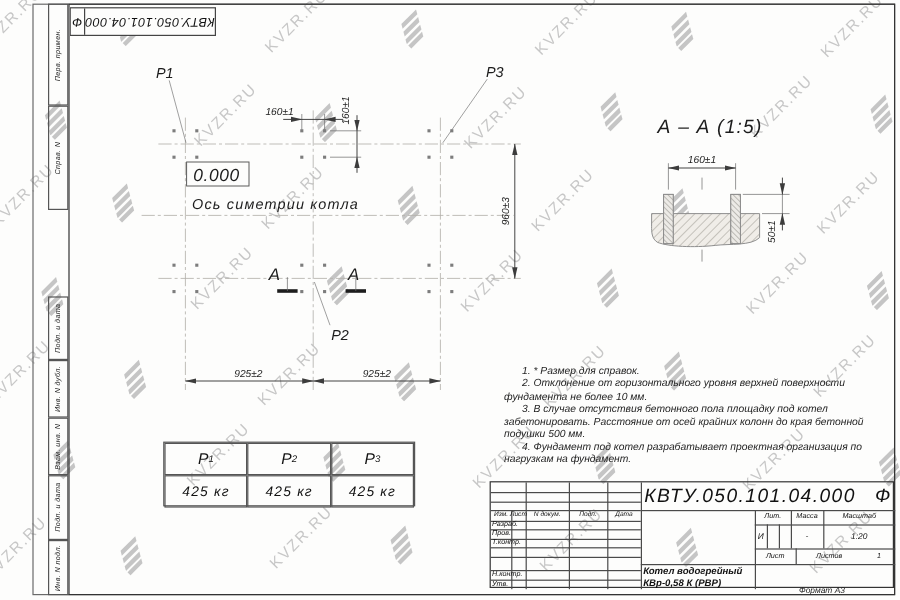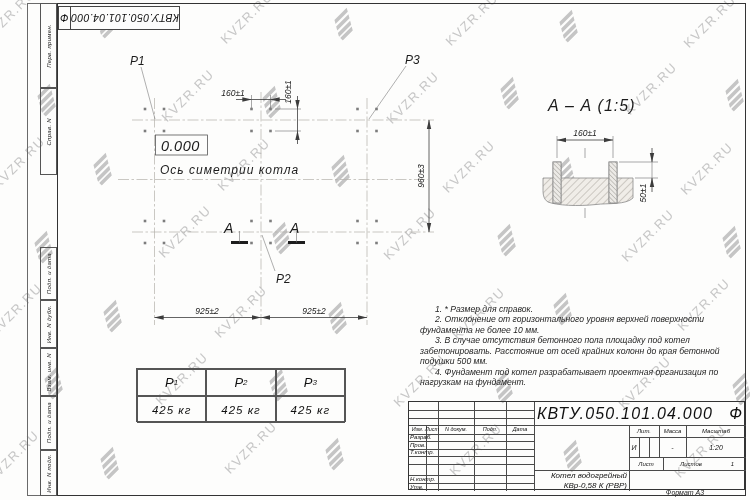--- a/index.html
+++ b/index.html
@@ -69,21 +69,21 @@
   .tb { position:absolute; left:408px; top:401px; width:337px; height:89px;
         border:1.4px solid #333; background:transparent; font-style:italic; color:#111; }
   .tb .hln, .tb .vln { position:absolute; background:#4a4a4a; }
   .tb .hln { height:1px; } .tb .vln { width:1px; }
   .tb-cell { position:absolute; display:flex; align-items:center; justify-content:center;
              white-space:nowrap; overflow:visible; }
   .f55 { font-size:5.5px; } .f6 { font-size:6px; } .f7 { font-size:7px; }
   .desig { font-size:16px; letter-spacing:1.2px; }
   .desig .suf { margin-left:16px; }
   .doc-title { font-size:12.5px; line-height:1.15; text-align:center; white-space:normal; }
-  .product { font-size:8px; line-height:1.2; text-align:right; white-space:normal; }
+  .product { font-size:8px; line-height:1.2; text-align:left; white-space:normal;font-weight:bold; }
   .brand { font-weight:bold; font-style:normal; font-size:13.5px; letter-spacing:.5px; }
   .company { font-style:normal; font-weight:bold; font-size:5px; line-height:1.25; text-align:left; }
   .logo-row { display:flex; align-items:center; justify-content:center; gap:3px; }
   .fmt { position:absolute; left:630px; top:489px; width:110px; text-align:center;
          font-style:italic; font-size:7px; color:#222; }
 </style>
 </head>
 <body>
 
 <div class="sheet">

